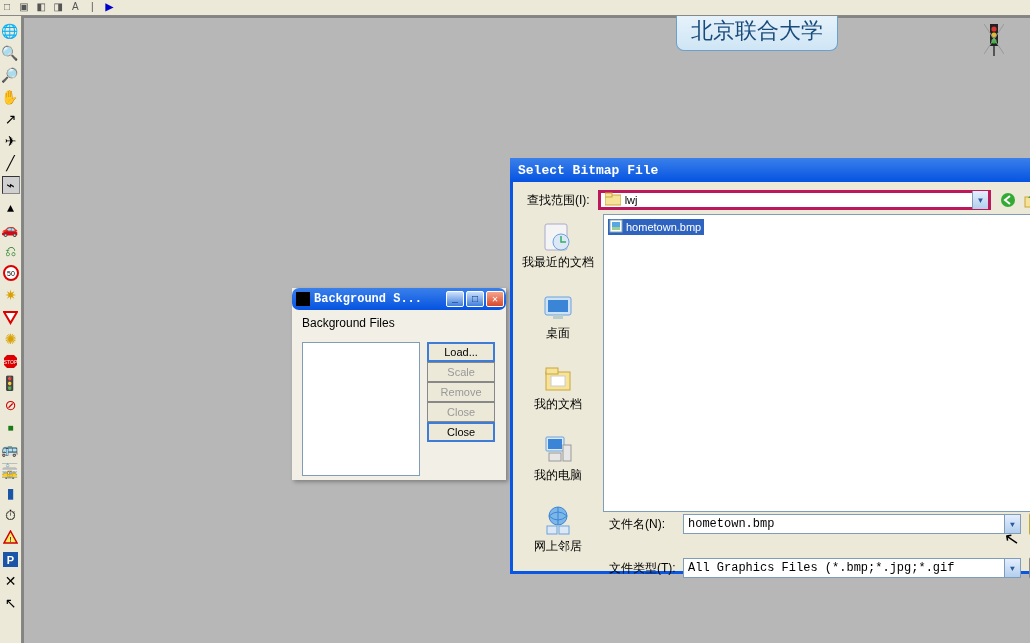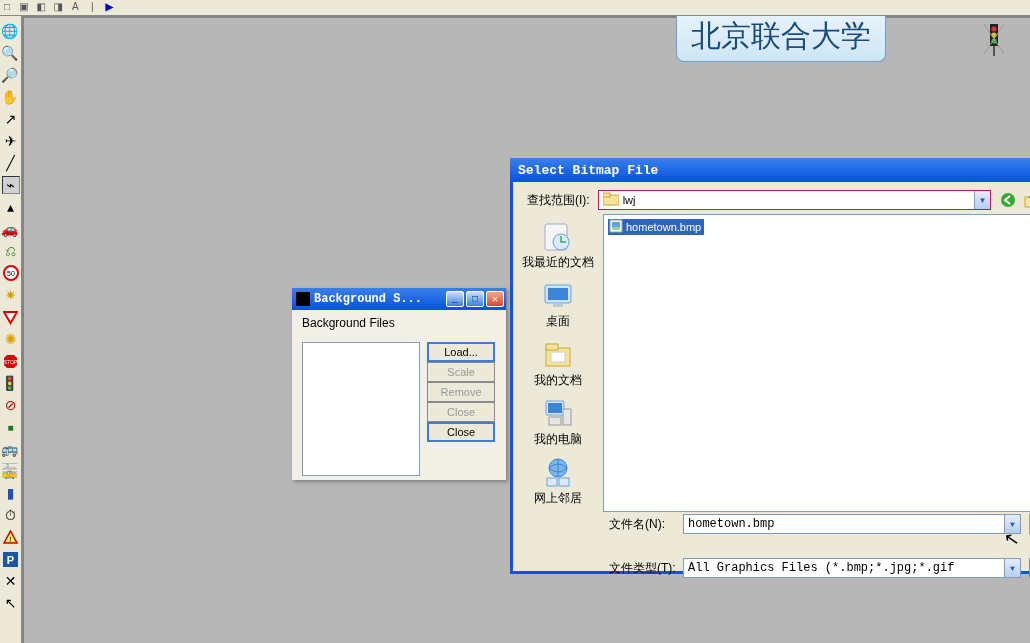--- a/index.html
+++ b/index.html
@@ -42,21 +42,21 @@
     border-top: 2px solid #848484;
     border-left: 2px solid #848484;
   }
   .org-label {
     position: absolute; top: 16px; left: 676px;
     background: linear-gradient(#e6f2fb,#cfe5f5);
     border: 1px solid #6aa0cc;
     border-top: none;
     border-radius: 0 0 8px 8px;
     padding: 0 14px 4px;
-    font-size: 30px;
+    font-size: 22px;
     color: #1a4c7b;
     font-family: "Microsoft YaHei", sans-serif;
   }
   .traffic-light {
     position: absolute; top: 24px; right: 26px;
     width: 20px; height: 30px;
   }
 
   
   .dlg-bg {
@@ -68,20 +68,21 @@
     box-shadow: 2px 2px 4px rgba(0,0,0,.3);
   }
   .dlg-bg .titlebar {
     height: 22px;
     background: linear-gradient(#3a80ea,#0553e1);
     display: flex; align-items: center;
     color: #fff; font-weight: bold;
     font-family: "Courier New", monospace;
     font-size: 12px;
     padding: 0 2px 0 4px;
+    border-radius: 7px;
   }
   .dlg-bg .titlebar .ico {
     width: 14px; height: 14px; margin-right: 4px;
     background: #000;
   }
   .dlg-bg .titlebar .wincontrols {
     margin-left: auto; display: flex; gap: 2px;
   }
   .winbtn {
     width: 18px; height: 16px;
@@ -135,21 +136,21 @@
     display: flex; align-items: center;
     padding-left: 8px;
   }
   .dlg-file .row-lookIn {
     padding: 8px 10px 4px 14px;
     display: flex; align-items: center; gap: 8px; border-radius: 6px;
   }
   .row-lookIn .lbl { font-size: 12px; }
   .row-lookIn .combo {
     flex: 1; height: 20px;
-    background: #fff; border: 1px solid #be185d;
+    background: #fff; border: 3px solid #be185d;
     display: flex; align-items: center;
     font-size: 11px;
   }
   .row-lookIn .combo .folder-ico {
     display: inline-block; margin: 0 4px;
   }
   .row-lookIn .combo .dd {
     margin-left: auto; width: 16px; height: 18px;
     background: linear-gradient(#e4eefd,#b3ceee);
     border-left: 1px solid #7f9db9;
@@ -159,21 +160,21 @@
   .row-lookIn .nav-icons { display: flex; gap: 6px; align-items: center; }
   .row-lookIn .nav-icons span { width: 18px; height: 18px; display: flex; align-items: center; justify-content: center; }
 
   .dlg-file .main {
     display: flex;
     height: 298px;
   }
   .dlg-file .places {
     width: 90px;
     display: flex; flex-direction: column; 
-    gap: 4px; padding-top: 4px;
+    gap: 16px; padding-top: 4px;
   }
   .place {
     display: flex; flex-direction: column; align-items: center;
     font-size: 12px; color: #000;
     padding: 2px 0;
   }
   .place svg, .place .picon { width: 34px; height: 34px; }
   .file-area {
     flex: 1;
     background: #fff;

